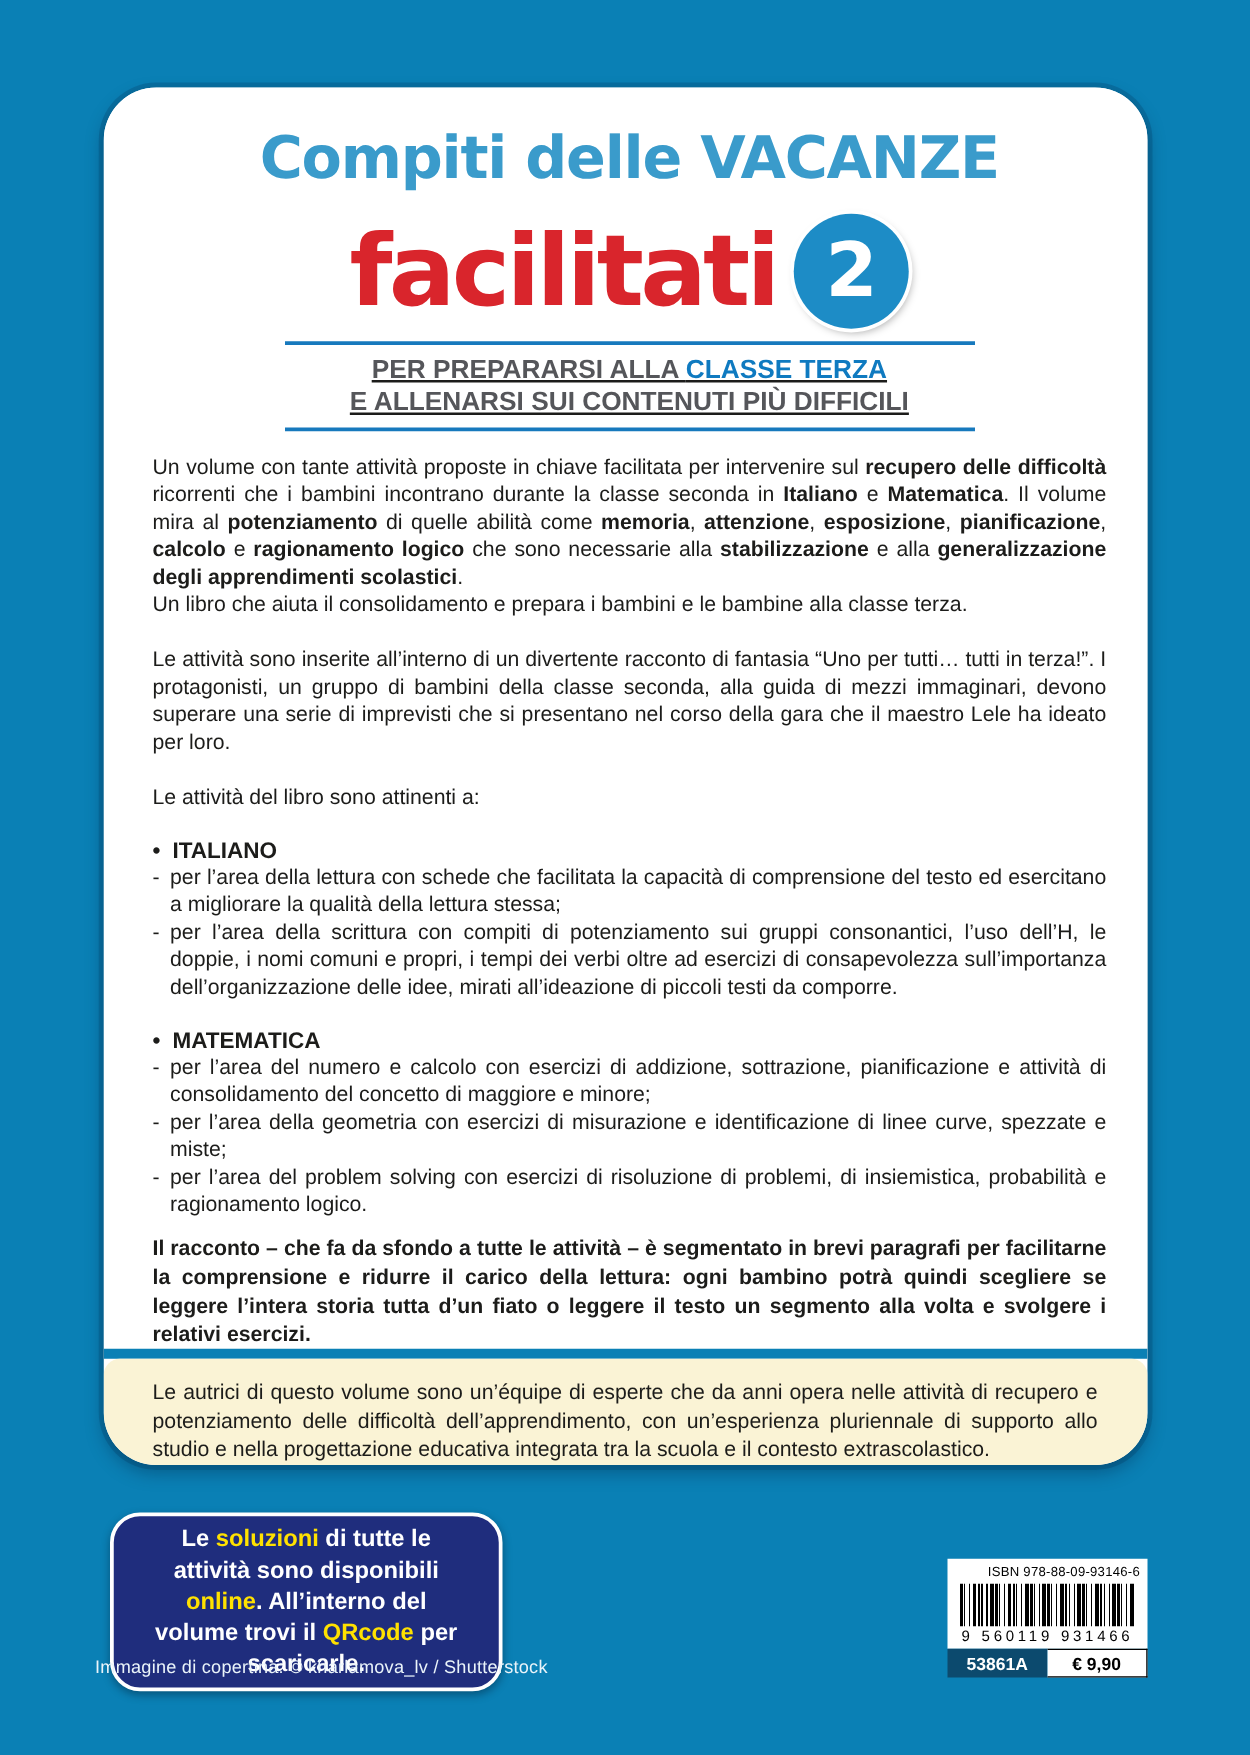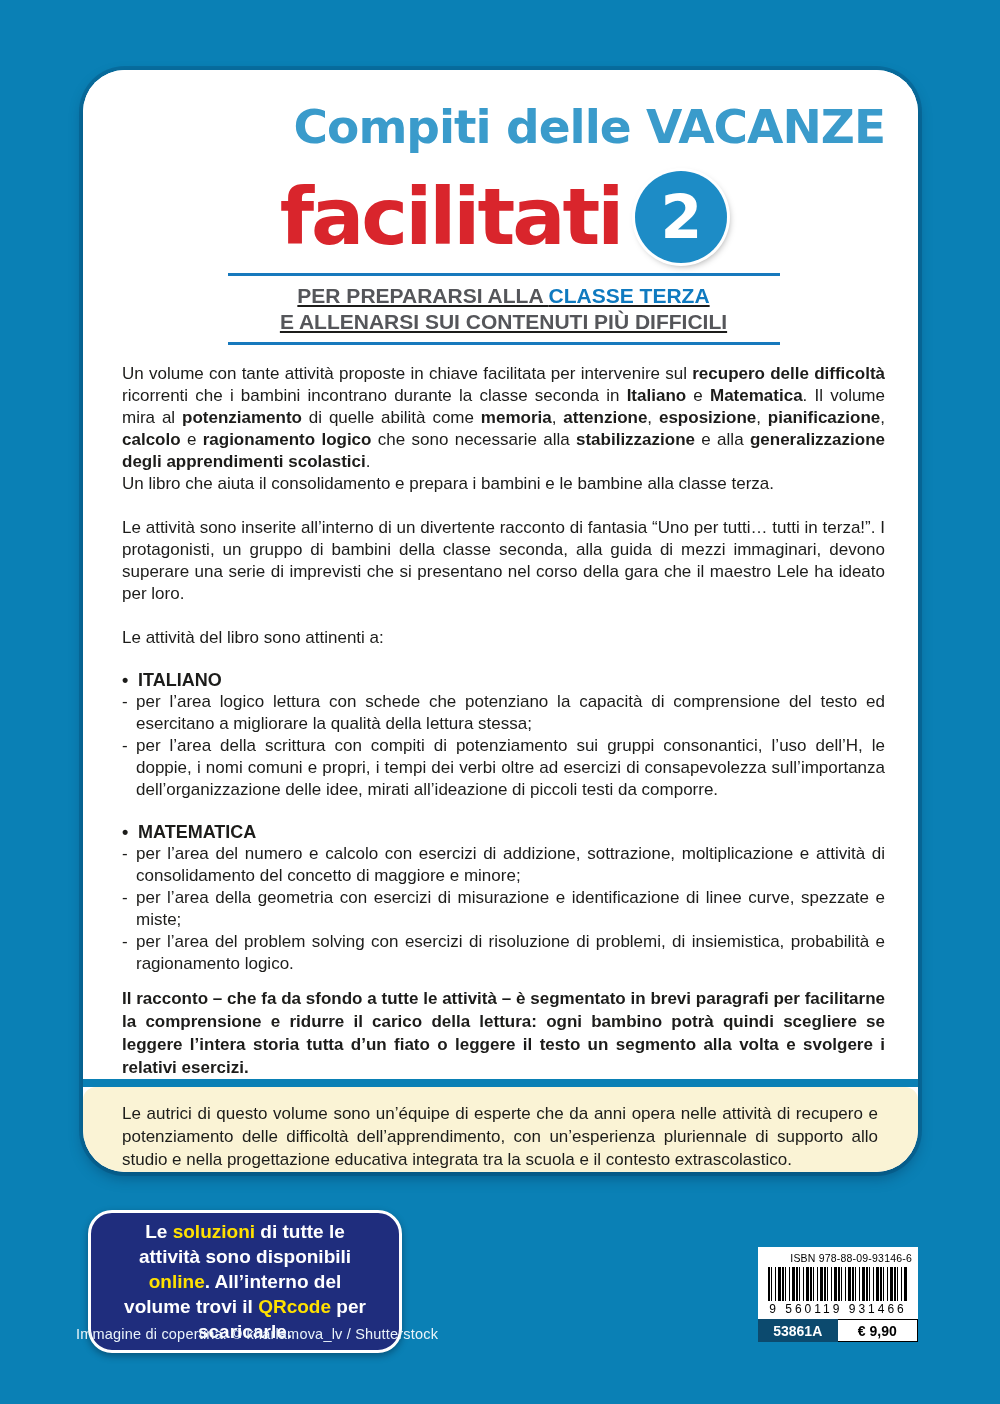--- a/index.html
+++ b/index.html
@@ -14,21 +14,21 @@
     border-radius:42px;overflow:hidden;background:#fff;
     box-shadow:0 0 0 4px rgba(0,35,65,0.18), 0 6px 14px rgba(0,30,60,0.35);
     display:flex;flex-direction:column;
   }
   .card-white{flex:1;background:#fff;padding:26px 33px 0 39px;box-sizing:border-box;}
   .divider{height:8px;background:#0a80b5;flex:none;}
   .card-cream{flex:none;background:#faf3d5;padding:15px 40px 18px 39px;box-sizing:border-box;border-radius:13px;}
   .card-cream p{margin:0;font-size:17px;line-height:1.38;text-align:justify;}
 
   
-  .title-block{text-align:right;margin-top:6px;}
+  .title-block{text-align:center;margin-top:6px;}
   .title-line1{
     font-family:"DejaVu Sans",sans-serif;font-weight:bold;
     font-size:47px;color:#3a9bcb;letter-spacing:-1px;line-height:1.05;
   }
   .title-row{display:flex;align-items:center;justify-content:center;margin-top:20px;}
   .title-line2{
     font-family:"DejaVu Sans",sans-serif;font-weight:bold;
     font-size:79px;color:#d9252c;letter-spacing:-3px;line-height:1.0;
   }
   .badge{
@@ -128,34 +128,34 @@
         <p>Un libro che aiuta il consolidamento e prepara i bambini e le bambine alla classe terza.</p>
         <p class="mt">Le attività sono inserite all’interno di un divertente racconto di fantasia “Uno per tutti… tutti in terza!”. I protagonisti, un gruppo di bambini della classe seconda, alla guida di mezzi immaginari, devono superare una serie di imprevisti che si presentano nel corso della gara che il maestro Lele ha ideato per loro.</p>
         <p class="mt">Le attività del libro sono attinenti a:</p>
 
         <div class="list-heading">
           <span class="mark">•</span>
           <span>ITALIANO</span>
         </div>
         <div class="li">
           <span class="mark">-</span>
-          <span class="txt">per l’area logico lettura con schede che potenziano la capacità di comprensione del testo ed esercitano a migliorare la qualità della lettura stessa;</span>
+          <span class="txt">per l’area della lettura con schede che facilitata la capacità di comprensione del testo ed esercitano a migliorare la qualità della lettura stessa;</span>
         </div>
         <div class="li">
           <span class="mark">-</span>
           <span class="txt">per l’area della scrittura con compiti di potenziamento sui gruppi consonantici, l’uso dell’H, le doppie, i nomi comuni e propri, i tempi dei verbi oltre ad esercizi di consapevolezza sull’importanza dell’organizzazione delle idee, mirati all’ideazione di piccoli testi da comporre.</span>
         </div>
 
         <div class="list-heading">
           <span class="mark">•</span>
           <span>MATEMATICA</span>
         </div>
         <div class="li">
           <span class="mark">-</span>
-          <span class="txt">per l’area del numero e calcolo con esercizi di addizione, sottrazione, moltiplicazione e attività di consolidamento del concetto di maggiore e minore;</span>
+          <span class="txt">per l’area del numero e calcolo con esercizi di addizione, sottrazione, pianificazione e attività di consolidamento del concetto di maggiore e minore;</span>
         </div>
         <div class="li">
           <span class="mark">-</span>
           <span class="txt">per l’area della geometria con esercizi di misurazione e identificazione di linee curve, spezzate e miste;</span>
         </div>
         <div class="li">
           <span class="mark">-</span>
           <span class="txt">per l’area del problem solving con esercizi di risoluzione di problemi, di insiemistica, probabilità e ragionamento logico.</span>
         </div>
 

